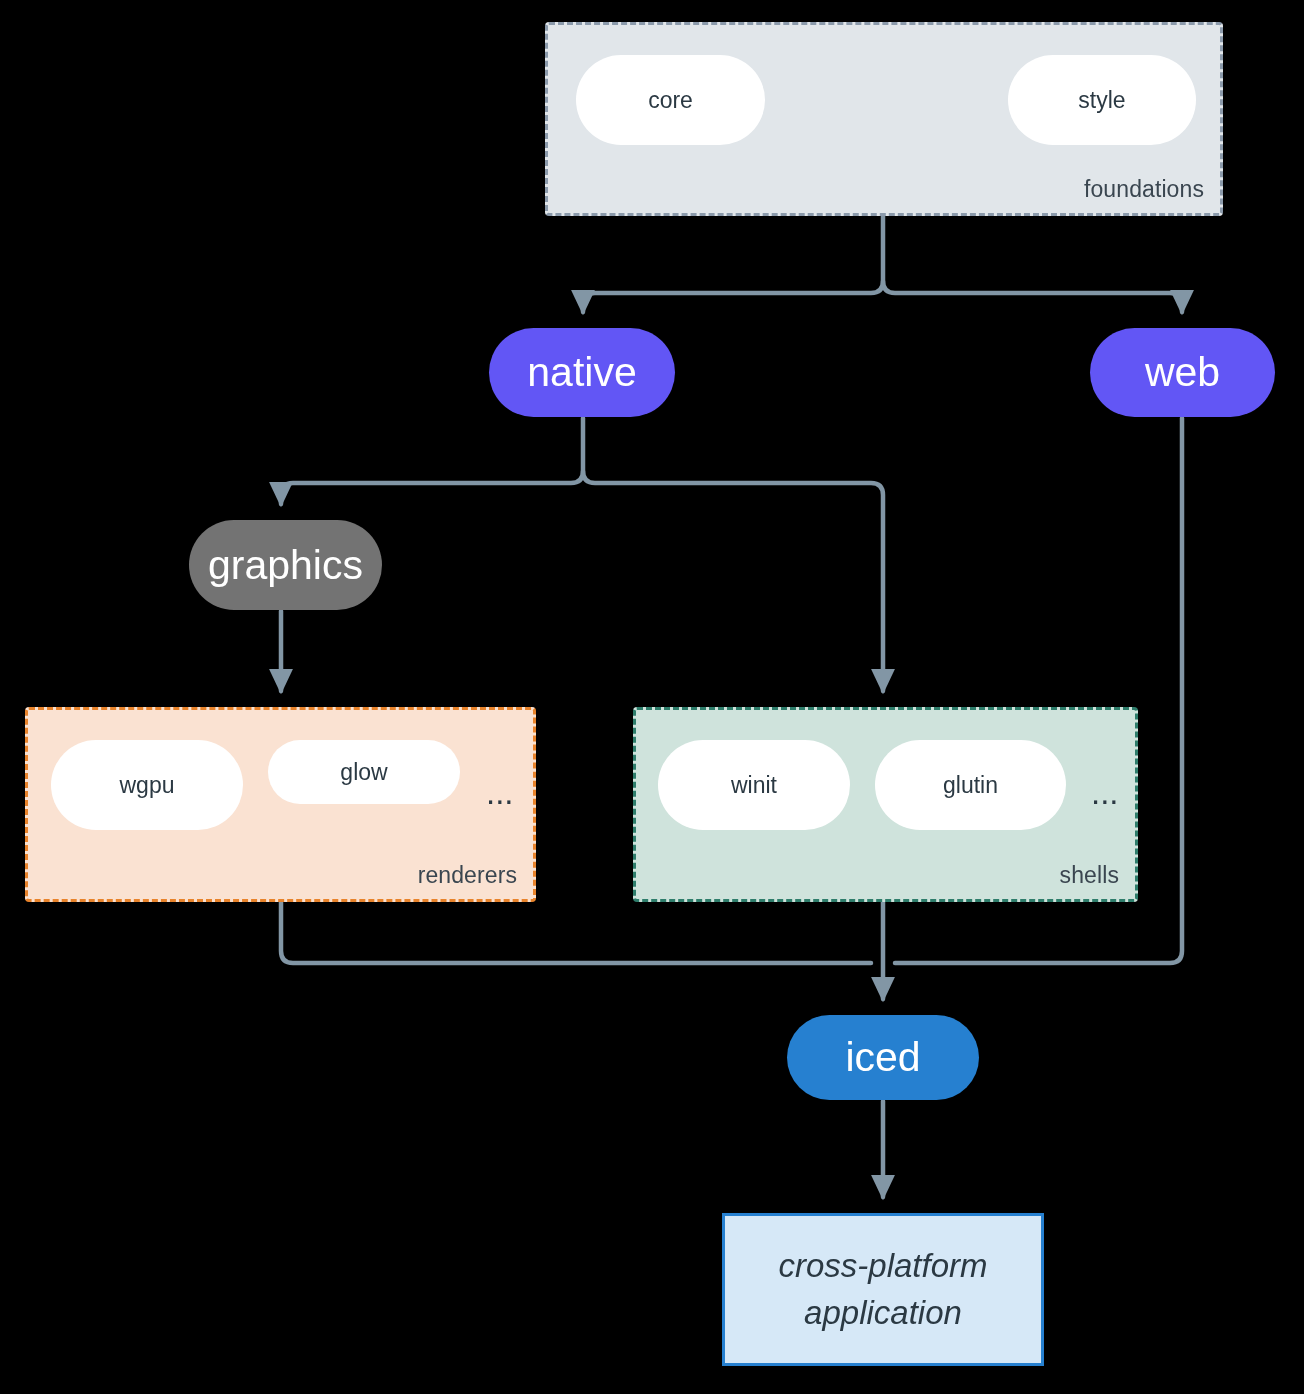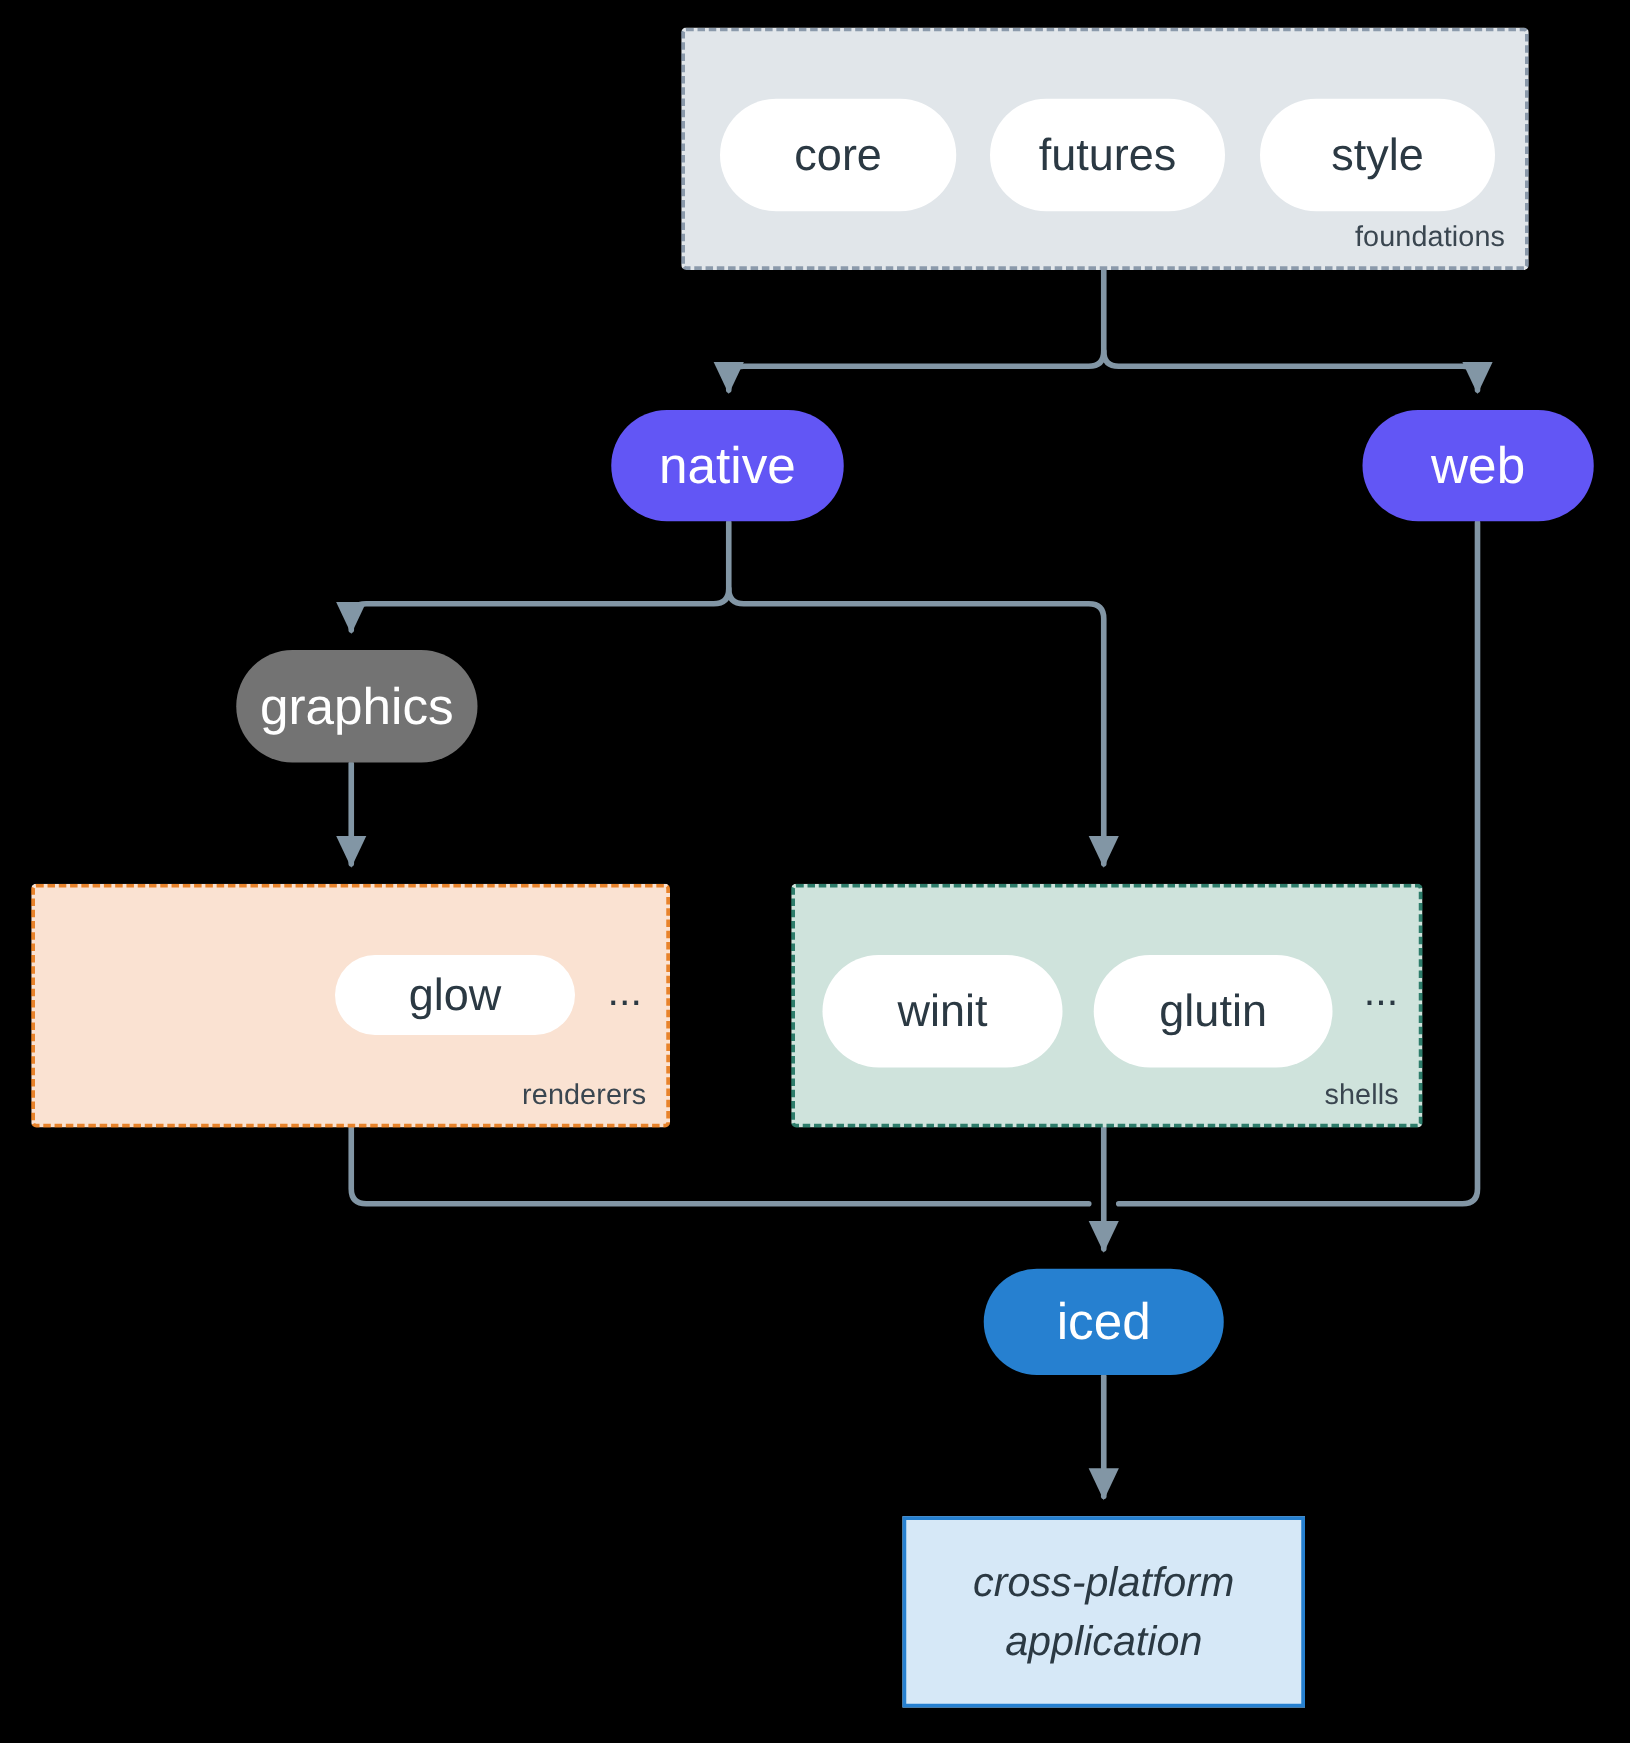--- a/index.html
+++ b/index.html
@@ -64,23 +64,22 @@
 
   
   .pill {
     position: absolute;
     display: flex;
     align-items: center;
     justify-content: center;
     background: #FFFFFF;
     border-radius: 999px;
     color: #2B3943;
-    font-size: 36px;
-    white-space: nowrap;
-    margin-top: 24px;
+    font-size: 23px;
+    white-space: nowrap;
   }
 
   
   .node {
     position: absolute;
     display: flex;
     align-items: center;
     justify-content: center;
     border-radius: 999px;
     color: #FFFFFF;
@@ -148,30 +147,30 @@
       <path d="M 883 902 L 883 951 Q 883 963 883 975 L 883 999" marker-end="url(#arrow)"></path>
 
       <path d="M 883 1101 L 883 1197" marker-end="url(#arrow)"></path>
     </g>
   </svg>
 
   <div class="cluster cluster-foundations">
     <div class="pill" style="left:28px; top:30px; width:189px; height:90px;">
       <span>core</span>
     </div>
-    <div class="pill" style="left:244px; top:30px; width:188px; height:90px;">
-      <span>futures</span>
-    </div>
     <div class="pill" style="left:460px; top:30px; width:188px; height:90px;">
       <span>style</span>
     </div>
     <div class="cluster-label">foundations</div>
   </div>
 
   <div class="cluster cluster-renderers">
+    <div class="pill" style="left:23px; top:30px; width:192px; height:90px;">
+      <span>wgpu</span>
+    </div>
     <div class="pill" style="left:240px; top:30px; width:192px; height:64px;">
       <span>glow</span>
     </div>
     <div class="ellipsis" style="left:458px; top:66px;">...</div>
     <div class="cluster-label">renderers</div>
   </div>
 
   <div class="cluster cluster-shells">
     <div class="pill" style="left:22px; top:30px; width:192px; height:90px;">
       <span>winit</span>

